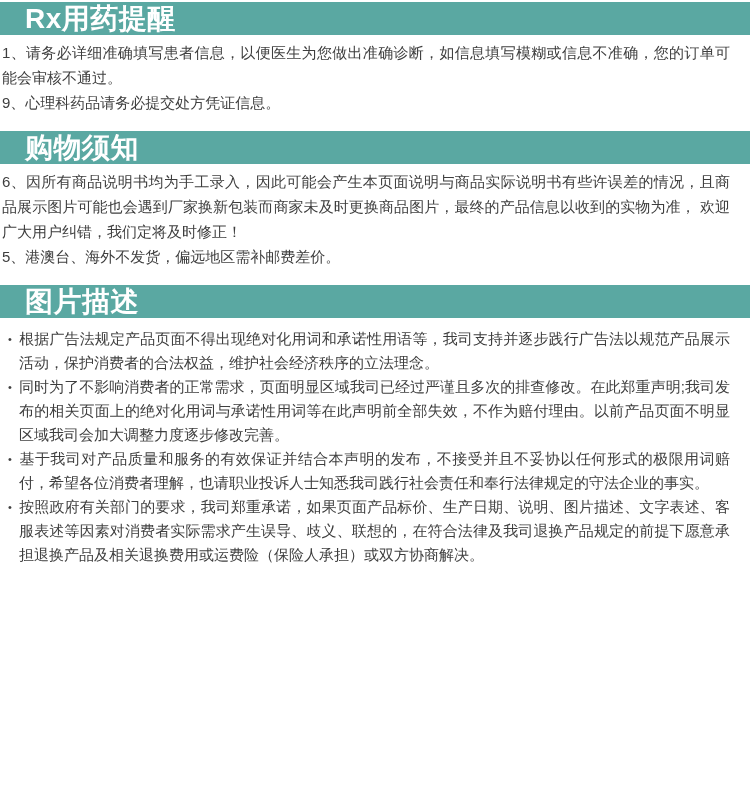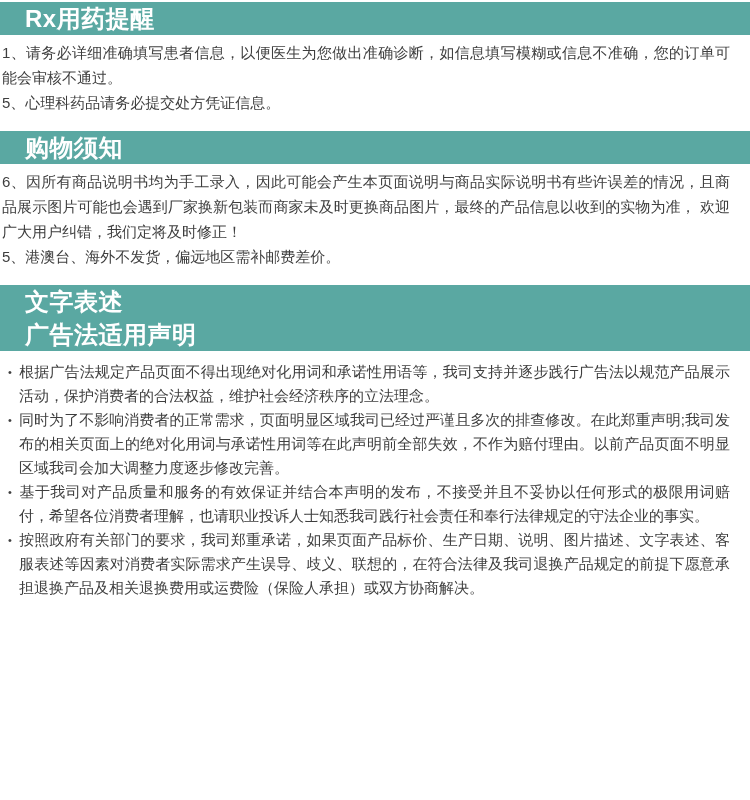--- a/index.html
+++ b/index.html
@@ -14,21 +14,21 @@
     font-family: "Liberation Sans", "DejaVu Sans", sans-serif;
     color: var(--body-color, #3e3e3e);
   }
   #page {
     width: 750px;
   }
   .sec { margin: 0; }
   .bar {
     background: var(--accent, #5aa8a2);
     color: var(--header-color, #ffffff);
-    font-size: 24px;
+    font-size: 28px;
     font-weight: bold;
     height: 33px;
     line-height: 33px;
     padding-left: 25px;
     margin: 0;
     letter-spacing: 0.5px;
   }
   .sec:first-child .bar { margin-top: 2px; }
   .body {
     padding: 5px 20px 16px 2px;
@@ -56,38 +56,37 @@
   }
 </style>
 </head>
 <body>
 
 <div id="page">
   <section class="sec sec-rx-reminder">
     <h2 class="bar">Rx用药提醒</h2>
     <div class="body">
         <p class="item">1、请务必详细准确填写患者信息，以便医生为您做出准确诊断，如信息填写模糊或信息不准确，您的订单可能会审核不通过。</p>
-        <p class="item">5、心理科药品请务必提交处方凭证信息。</p>
+        <p class="item">9、心理科药品请务必提交处方凭证信息。</p>
       </div>
   </section>
 
   <section class="sec sec-shopping-notice">
     <h2 class="bar">购物须知</h2>
     <div class="body">
         <p class="item">6、因所有商品说明书均为手工录入，因此可能会产生本页面说明与商品实际说明书有些许误差的情况，且商品展示图片可能也会遇到厂家换新包装而商家未及时更换商品图片，最终的产品信息以收到的实物为准， 欢迎广大用户纠错，我们定将及时修正！</p>
         <p class="item">5、港澳台、海外不发货，偏远地区需补邮费差价。</p>
       </div>
   </section>
 
   <section class="sec sec-price-description">
-    <h2 class="bar">文字表述</h2>
+    <h2 class="bar">图片描述</h2>
   </section>
 
   <section class="sec sec-ad-law">
-    <h2 class="bar">广告法适用声明</h2>
     <div class="body">
         <p class="item bulleted"><span class="bullet">•</span>根据广告法规定产品页面不得出现绝对化用词和承诺性用语等，我司支持并逐步践行广告法以规范产品展示活动，保护消费者的合法权益，维护社会经济秩序的立法理念。</p>
         <p class="item bulleted"><span class="bullet">•</span>同时为了不影响消费者的正常需求，页面明显区域我司已经过严谨且多次的排查修改。在此郑重声明;我司发布的相关页面上的绝对化用词与承诺性用词等在此声明前全部失效，不作为赔付理由。以前产品页面不明显区域我司会加大调整力度逐步修改完善。</p>
         <p class="item bulleted"><span class="bullet">•</span>基于我司对产品质量和服务的有效保证并结合本声明的发布，不接受并且不妥协以任何形式的极限用词赔付，希望各位消费者理解，也请职业投诉人士知悉我司践行社会责任和奉行法律规定的守法企业的事实。</p>
         <p class="item bulleted"><span class="bullet">•</span>按照政府有关部门的要求，我司郑重承诺，如果页面产品标价、生产日期、说明、图片描述、文字表述、客服表述等因素对消费者实际需求产生误导、歧义、联想的，在符合法律及我司退换产品规定的前提下愿意承担退换产品及相关退换费用或运费险（保险人承担）或双方协商解决。</p>
       </div>
   </section>
 </div>
 
 </body></html>

